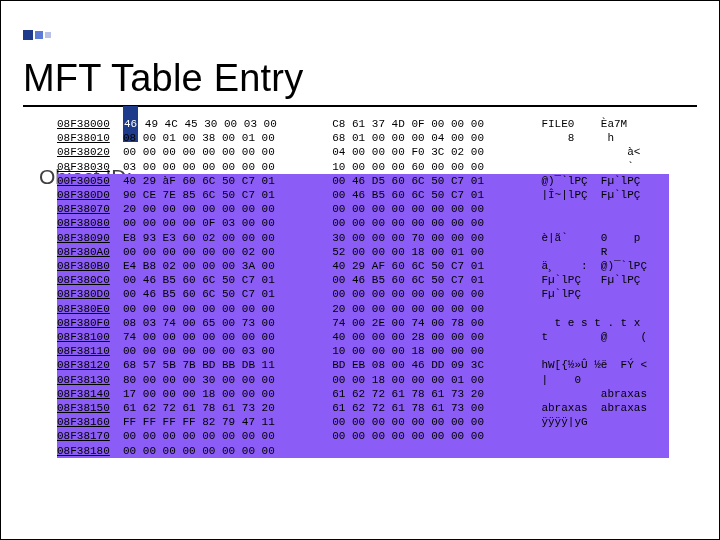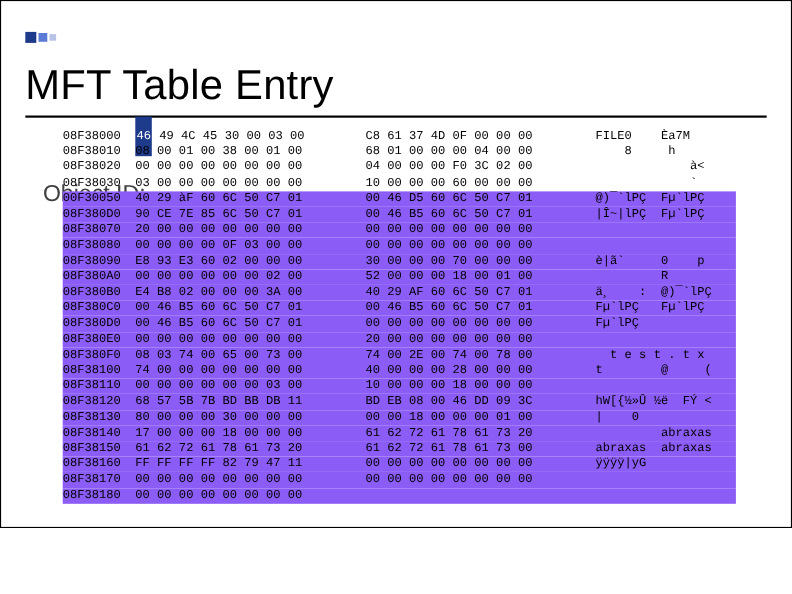--- a/index.html
+++ b/index.html
@@ -7,21 +7,21 @@
     padding: 0;
     width: 720px;
     height: 540px;
     background: #ffffff;
     font-family: Arial, Helvetica, sans-serif;
     overflow: hidden;
   }
   .slide {
     position: relative;
     width: 720px;
-    height: 480px;
+    height: 540px;
     box-sizing: border-box;
     border: 1px solid #000;
   }
   .title {
     position: absolute;
     left: 22px;
     top: 56px;
     font-size: 38px;
     font-weight: 400;
     color: #000;
@@ -78,20 +78,21 @@
   }
   .hex-line {
     white-space: pre;
   }
   .hex-line.hl {
     background: #8b5cf6;
   }
   .offset {
     display: inline-block;
     width: 66px;
+    text-decoration: underline;
   }
   .g1, .g2, .txt { display: inline; }
   .g1 { display: inline-block; width: 196px; }
   .g2 { display: inline-block; width: 196px; }
   .txt { display: inline-block; }
   mark {
     background: #1e3a8a;
     color: #ffffff;
     padding: 12px 1px;
   }

